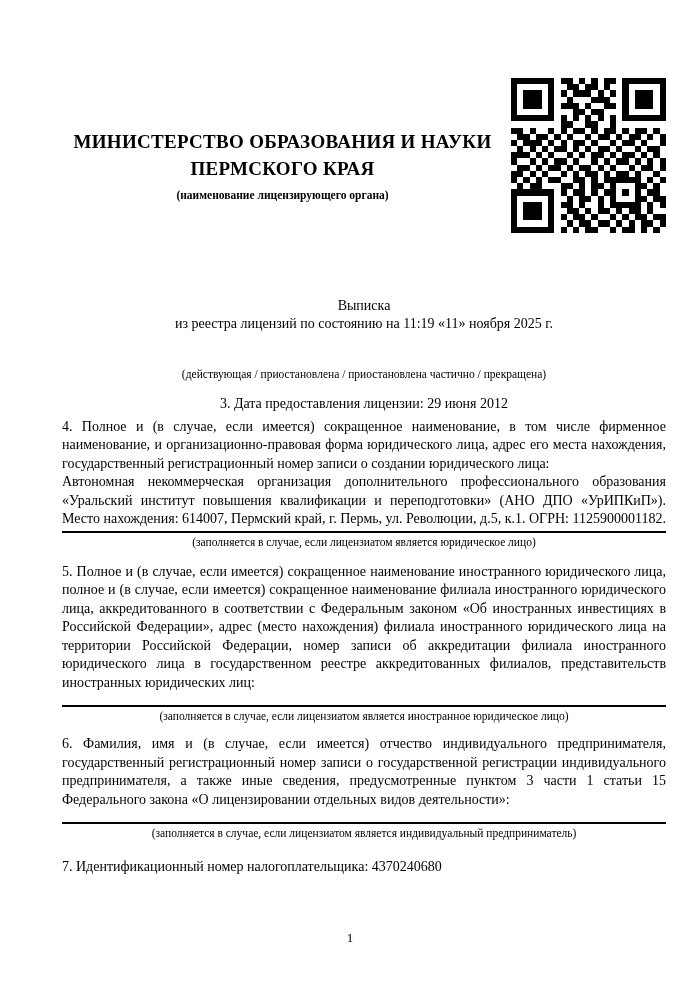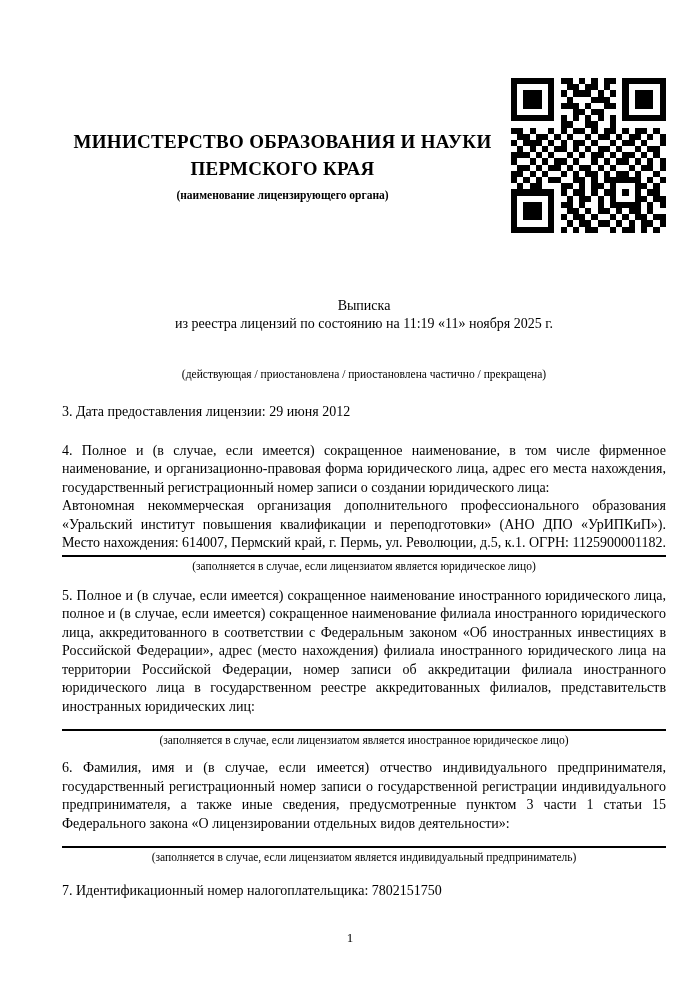--- a/index.html
+++ b/index.html
@@ -60,22 +60,22 @@
     text-align: center;
     margin-top: 64px;
     font-size: 14px;
     line-height: 18px;
   }
   
   .sec { text-align: left; }
   .just { text-align: justify; }
   .s1  { margin-top: 34px; }
   .s2  { margin-top: 16px; }
-  .s3  { margin-top: 22px; }
-  .s4  { margin-top: 20px; }
+  .s3  { margin-top: 14px; text-align: center; }
+  .s4  { margin-top: 4px; }
   .s5  { margin-top: 14px; }
   .s6  { margin-top: 12px; }
   .s7  { margin-top: 18px; }
   .field-caption {
     text-align: center;
     font-size: 11.5px;
     line-height: 14px;
     margin-top: 2px;
   }
   .fill-rule {
@@ -764,18 +764,18 @@
   </div>
 
   <div class="sec s6">
     <div class="just">6. Фамилия, имя и (в случае, если имеется) отчество индивидуального предпринимателя, государственный регистрационный номер записи о государственной регистрации индивидуального предпринимателя, а также иные сведения, предусмотренные пунктом 3 части 1 статьи 15 Федерального закона «О лицензировании отдельных видов деятельности»:</div>
     <div class="just"></div>
     <hr class="fill-rule gap-above">
     <div class="field-caption">(заполняется в случае, если лицензиатом является индивидуальный предприниматель)</div>
   </div>
 
   <div class="sec s7">
-    <div>7. Идентификационный номер налогоплательщика: 7802151750</div>
+    <div>7. Идентификационный номер налогоплательщика: 4370240680</div>
   </div>
 
   <div class="page-number">1</div>
 
 </div>
 
 </body></html>

